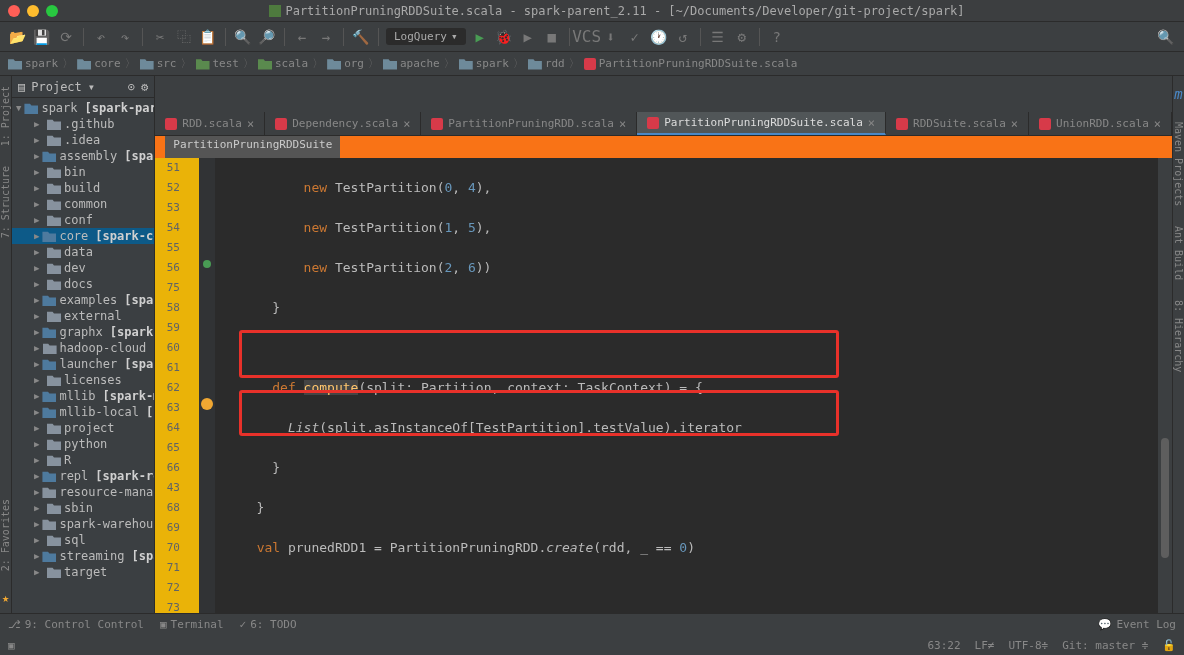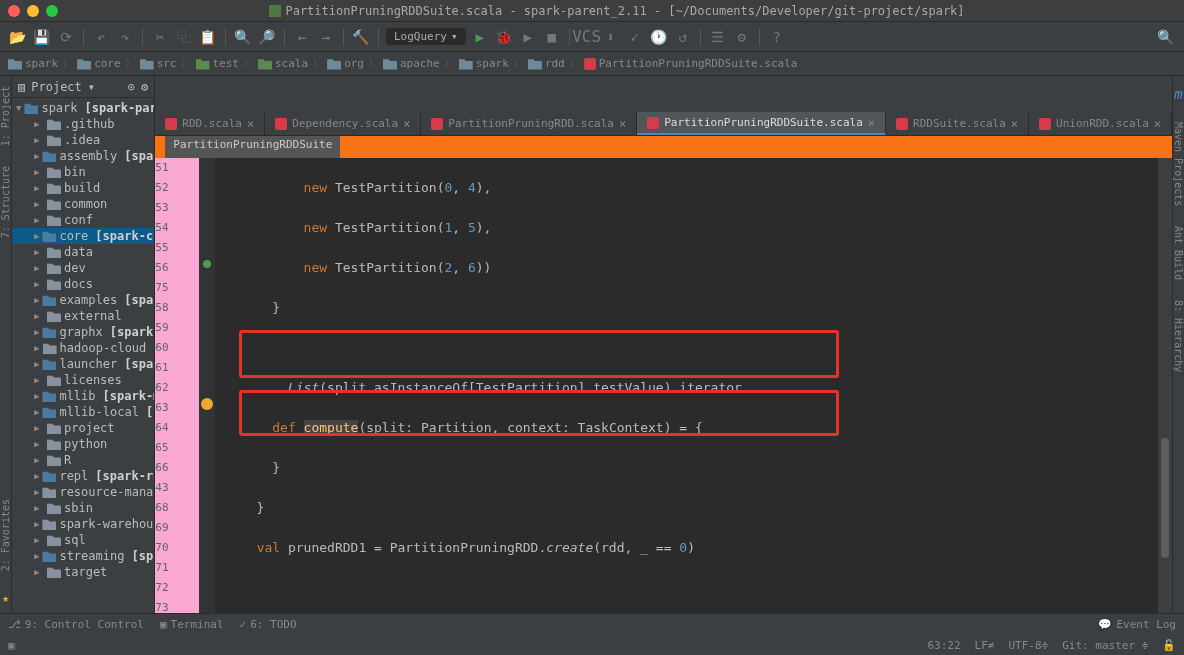--- a/index.html
+++ b/index.html
@@ -225,23 +225,23 @@
     .code-area {
       flex: 1;
       display: flex;
       overflow: hidden;
       font-family: 'Menlo', 'Monaco', monospace;
       font-size: 13px;
       line-height: 20px;
     }
     .gutter {
       width: 44px;
-      background: #f9a8d4;
+      background: #eab308;
       color: #606366;
-      text-align: left;
+      text-align: center;
       padding: 0 8px 0 0;
       font-size: 11px;
     }
     .gutter-mark {
       width: 16px;
       background: #313335;
       position: relative;
     }
     .mark-green { position: absolute; width: 8px; height: 8px; background: #499c54; border-radius: 50%; left: 4px; }
     .mark-bulb { position: absolute; width: 12px; height: 12px; background: #f0a732; border-radius: 50%; left: 2px; }
@@ -663,22 +663,22 @@
         <div class="mark-green" style="top:102px"></div>
         <div class="mark-bulb" style="top:240px"></div>
         <div class="mark-green" style="top:462px"></div>
       </div>
       <div class="code-content">
 <div class="line">          <span class="kw">new</span> <span>TestPartition</span>(<span class="num">0</span>, <span class="num">4</span>),</div>
 <div class="line">          <span class="kw">new</span> <span>TestPartition</span>(<span class="num">1</span>, <span class="num">5</span>),</div>
 <div class="line">          <span class="kw">new</span> <span>TestPartition</span>(<span class="num">2</span>, <span class="num">6</span>))</div>
 <div class="line">      }</div>
 <div class="line"></div>
+<div class="line">      <span class="kw">def</span> <span class="fn" style="background:#444">compute</span>(<span>split</span>: <span>Partition</span>, <span>context</span>: <span>TaskContext</span>) = {</div>
 <div class="line">        <span class="method-call">List</span>(split.<span>asInstanceOf</span>[<span>TestPartition</span>].<span>testValue</span>).<span>iterator</span></div>
-<div class="line">      <span class="kw">def</span> <span class="fn" style="background:#444">compute</span>(<span>split</span>: <span>Partition</span>, <span>context</span>: <span>TaskContext</span>) = {</div>
 <div class="line">      }</div>
 <div class="line">    }</div>
 <div class="line">    <span class="kw">val</span> <span>prunedRDD1</span> = <span>PartitionPruningRDD</span>.<span class="method-call">create</span>(<span>rdd</span>, _ == <span class="num">0</span>)</div>
 <div class="line"></div>
 <div class="line"></div>
 
 
 
 
 

